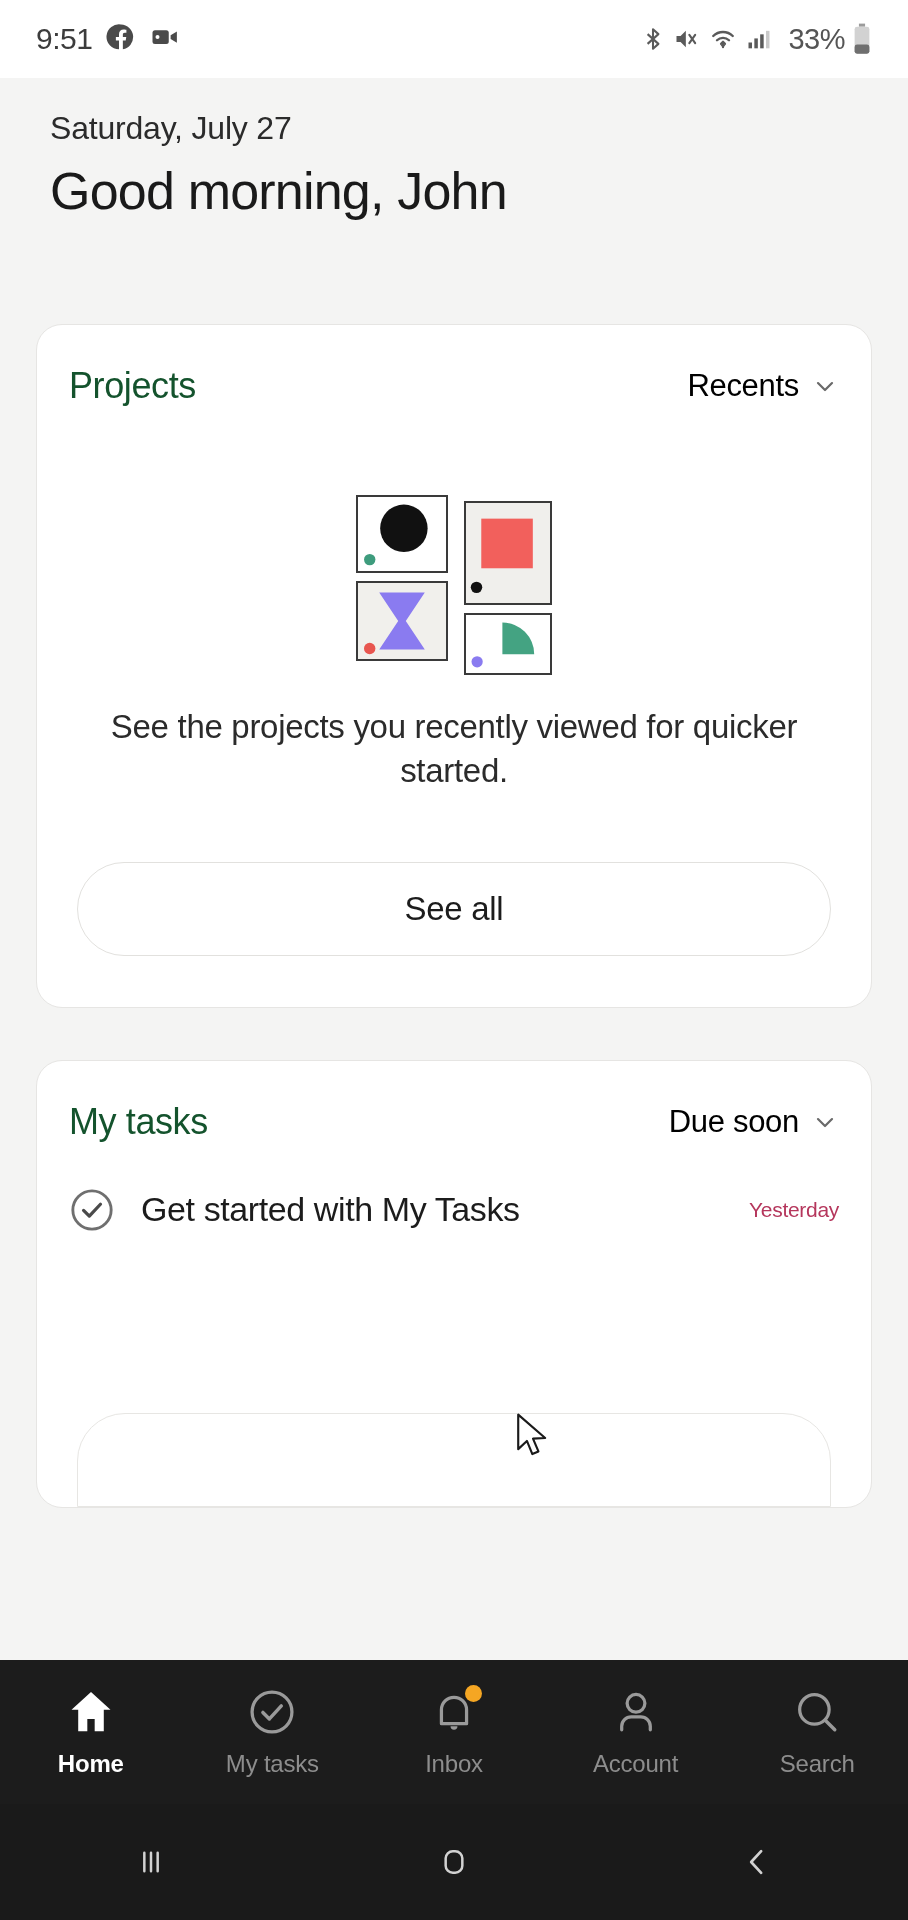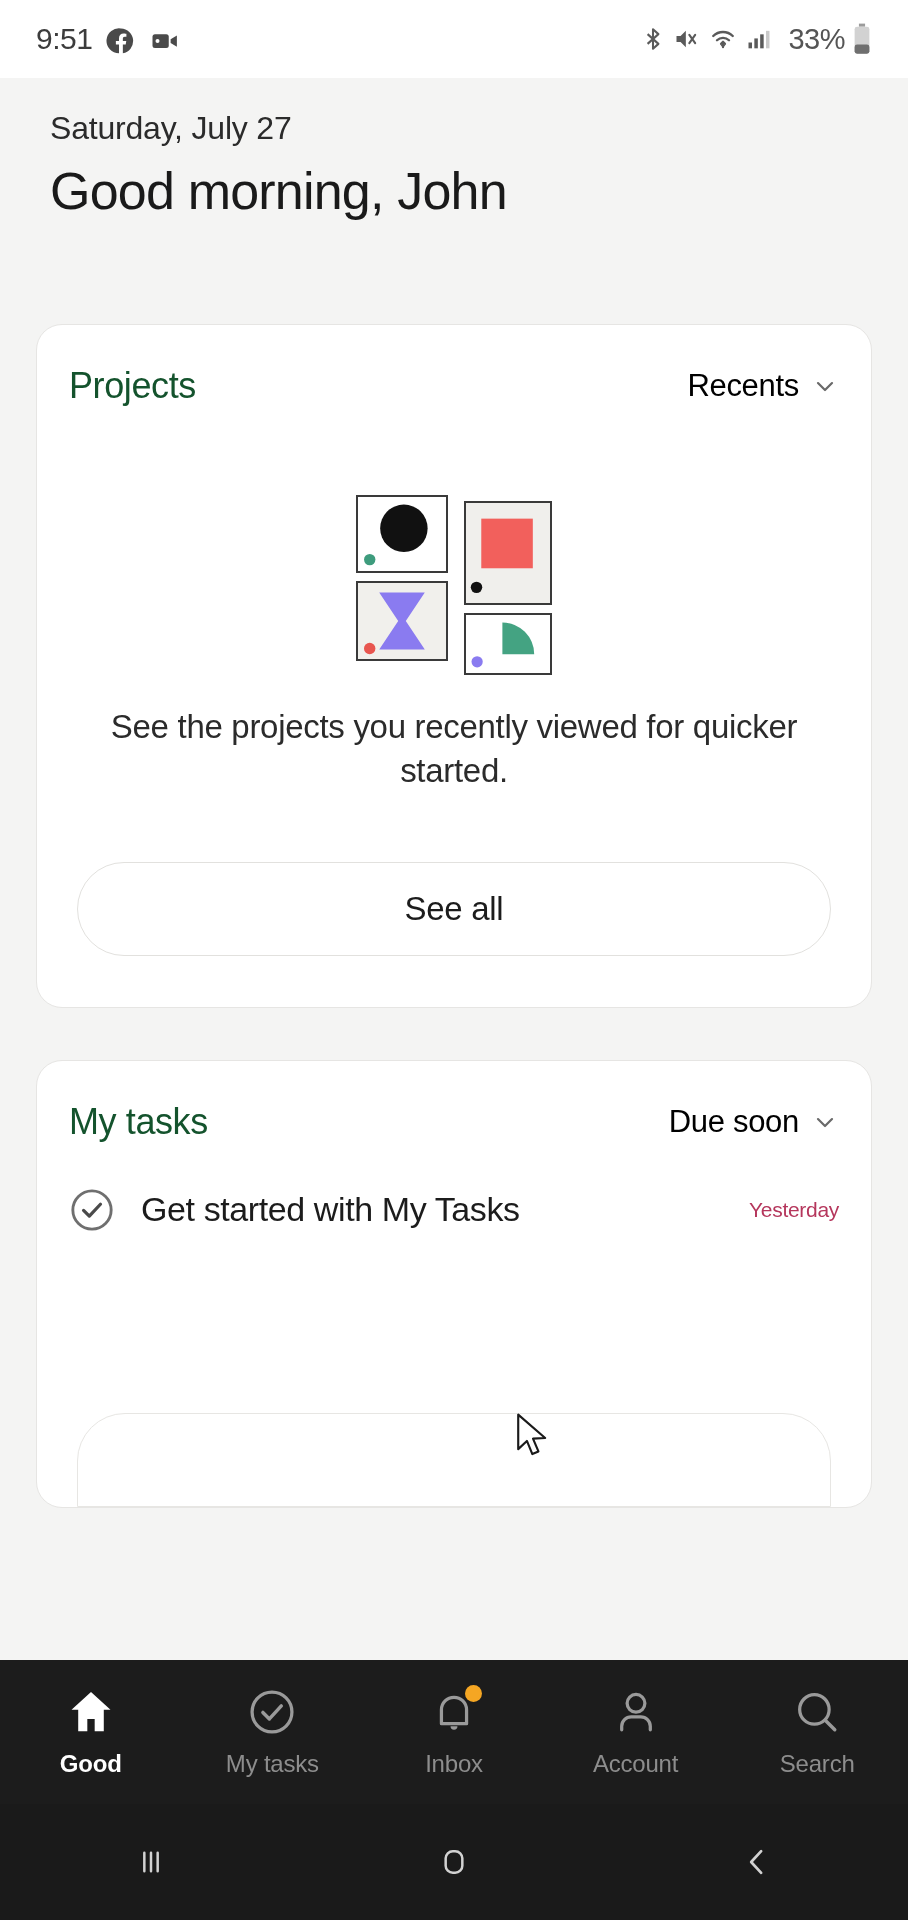--- a/index.html
+++ b/index.html
@@ -21,21 +21,21 @@
 
   
   .statusbar {
     height: 78px;
     background: #ffffff;
     display: flex;
     align-items: center;
     padding: 0 36px;
     flex: 0 0 auto;
   }
-  .sb-left { display: flex; align-items: flex-end; gap: 14px; }
+  .sb-left { display: flex; align-items: flex-start; gap: 14px; }
   .sb-time {
     font-size: 30px;
     color: #3c3c3c;
     letter-spacing: -0.5px;
     font-family: "Liberation Sans", sans-serif;
   }
   .sb-right {
     margin-left: auto;
     display: flex;
     align-items: center;
@@ -371,21 +371,21 @@
   </div>
 
   <div class="appnav">
 
     <div class="nav-item active">
       <span class="nav-icon">
         <svg width="52" height="52" viewBox="0 0 24 24">
           <path fill="#ffffff" d="M12 2.8l9 8.2h-3.1v9.9h-4.2v-5.7h-3.4v5.7H6.1V11H3z"></path>
         </svg>
       </span>
-      <span class="nav-label">Good</span>
+      <span class="nav-label">Home</span>
     </div>
 
     <div class="nav-item">
       <span class="nav-icon">
         <svg width="52" height="52" viewBox="0 0 24 24">
           <circle cx="12" cy="12" r="9.2" fill="none" stroke="#9a9a9a" stroke-width="1.5"></circle>
           <path fill="none" stroke="#9a9a9a" stroke-width="1.6" stroke-linecap="round" stroke-linejoin="round" d="M7.8 12.2l3 3 5.5-6"></path>
         </svg>
       </span>
       <span class="nav-label">My tasks</span>

